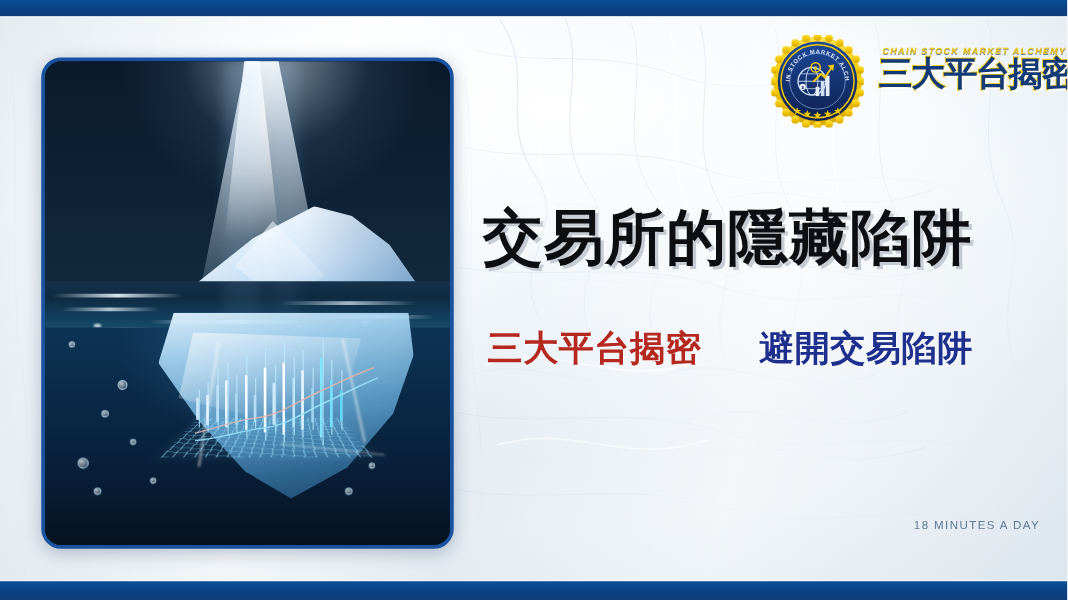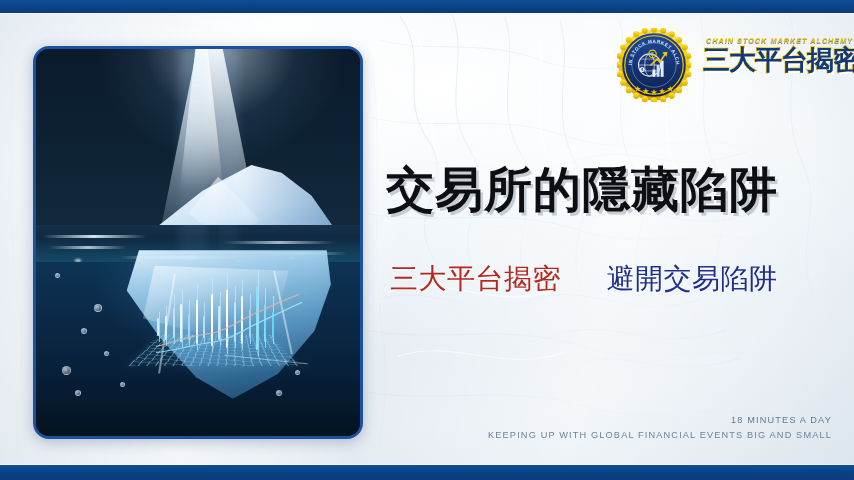--- a/index.html
+++ b/index.html
@@ -299,21 +299,21 @@
     margin-top: 12px;
   }
   #subtitle {
     position: absolute;
     left: 390px;
     top: 260px;
     width: 430px;
     white-space: nowrap;
     font-family: "DejaVu Serif", serif;
     font-size: 28px;
-    font-weight: 400;
+    font-weight: 700;
     letter-spacing: .5px;
   }
   #subtitle-left  { color: #b5281f; text-shadow: 1px 1px 0 rgba(255,255,255,.55); }
   #subtitle-right { color: #1e2f8e; text-shadow: 1px 1px 0 rgba(255,255,255,.55); margin-left: 36px; }
 
   
   #tagline {
     position: absolute;
     right: 22px;
     top: 413px;
@@ -563,16 +563,15 @@
 
   <div id="headline">交易所的隱藏陷阱</div>
 
   <div id="subtitle">
     <span id="subtitle-left">三大平台揭密</span>
     <span id="subtitle-right">避開交易陷阱</span>
   </div>
 
   <div id="tagline">
     <div id="tagline-main">18 MINUTES A DAY</div>
-    <div id="tagline-sub">KEEPING UP WITH GLOBAL FINANCIAL EVENTS BIG AND SMALL</div>
   </div>
 
 </div>
 
 </body></html>

